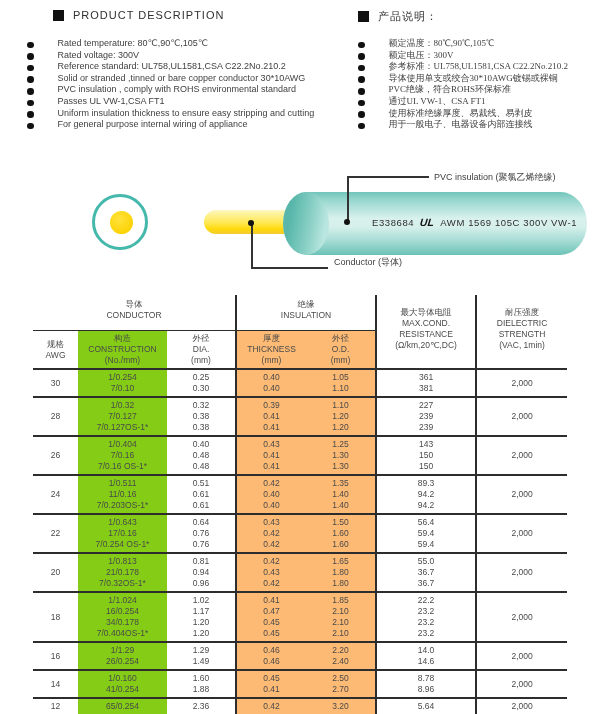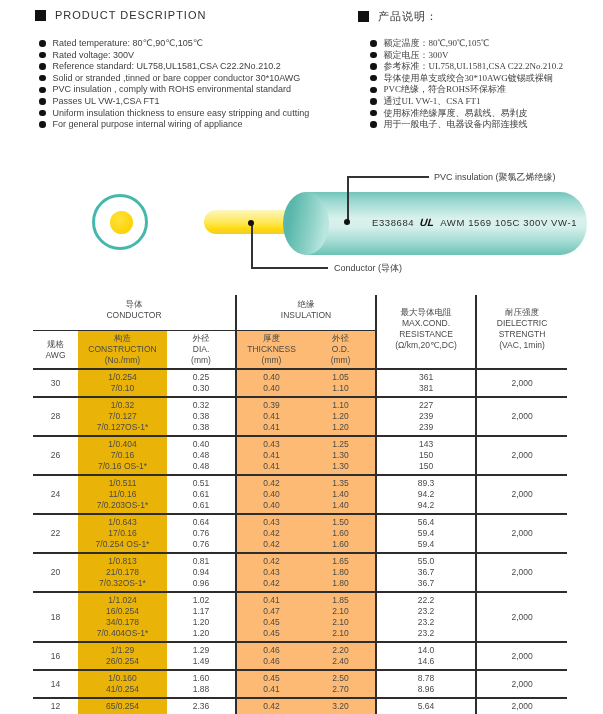--- a/index.html
+++ b/index.html
@@ -8,22 +8,22 @@
   .page { position:relative; width:603px; height:714px; background:#fff; overflow:hidden; }
 
   
   .sec-head { position:absolute; display:flex; align-items:center; gap:9px;
               font-size:11px; letter-spacing:1px; color:#2f2f2f; white-space:nowrap; }
   .sq { display:inline-block; width:11px; height:11px; background:#111; flex:0 0 auto; }
   .sec-head .sub { margin-left:14px; letter-spacing:1.5px; }
 
   
   ul.bullets { position:absolute; list-style:none; }
-  ul.bullets li { display:flex; align-items:flex-start; gap:7px; font-size:9px;
-                  line-height:11.6px; color:#3f3f3f; white-space:nowrap;margin-left:12px; }
+  ul.bullets li { display:flex; align-items:center; gap:24px; font-size:9px;
+                  line-height:11.6px; color:#3f3f3f; white-space:nowrap; }
   ul.bullets .dot { flex:0 0 auto; width:6.5px; height:6.5px; border-radius:50%;
                     background:#111; margin-top:2.2px; }
 
   
   .diagram { position:absolute; left:0; top:165px; width:603px; height:130px; }
   .xsec-outer { position:absolute; left:92px; top:29px; width:56px; height:56px;
                 border:3px solid #45b8ac; border-radius:50%; background:#fff; }
   .xsec-core  { position:absolute; left:110px; top:46px; width:23px; height:23px;
                 border-radius:50%;
                 background:radial-gradient(circle at 40% 35%, #ffe23c, #fcd307 70%); }
@@ -46,36 +46,36 @@
 
   
   .spec-wrap { position:absolute; left:33px; top:295px; width:534px; }
   table.spec { width:534px; border-collapse:collapse; table-layout:fixed;
                font-size:8.5px; color:#4a4a4a; }
   table.spec col.c1{width:45px;} table.spec col.c2{width:89px;} table.spec col.c3{width:69px;}
   table.spec col.c4{width:70px;} table.spec col.c5{width:70px;} table.spec col.c6{width:100px;}
   table.spec col.c7{width:91px;}
   table.spec th, table.spec td { font-weight:normal; text-align:center; vertical-align:middle;
                                  padding:2px 0; line-height:11px; }
-  .yellow { background:#eab308;margin-top:24px; }
+  .yellow { background:#84cc16;margin-top:24px; }
   .blue   { background:#fdba74; }
   .vr { border-right:2px solid #2d2d2d; }
   tr.ghead th { padding-top:4px; padding-bottom:9px; }
   tr.ghead th.gh { border-bottom:1.5px solid #2d2d2d; }
   tr.chead th { border-bottom:2px solid #2d2d2d; }
   th.span2 { border-bottom:2px solid #2d2d2d; }
   tbody tr { border-bottom:2px solid #2d2d2d; }
   tbody td div { line-height:11px; }
 </style>
 </head>
 <body>
 
 <div class="page">
 
-  <div class="sec-head" style="left:9px; top:9px;padding-left:26px;">
+  <div class="sec-head" style="left:27px; top:9px;padding-left:26px;">
     <span class="sq"></span>
     <span>PRODUCT  DESCRIPTION</span>
   </div>
   <ul class="bullets" style="left:27px; top:38px;">
       <li>
         <span class="dot"></span>
         <span>Rated temperature: 80℃,90℃,105℃</span>
       </li>
       <li>
         <span class="dot"></span>
@@ -162,21 +162,21 @@
     </div>
 
     <div class="lead" style="left:347px; top:11px; width:1.5px; height:46px;"></div>
     <div class="lead" style="left:347px; top:11px; width:82px; height:1.5px;"></div>
     <div class="lead-dot" style="left:344px; top:54px;"></div>
     <div class="callout" style="left:434px; top:6px;">PVC insulation (聚氯乙烯绝缘)</div>
 
     <div class="lead" style="left:251px; top:58px; width:1.5px; height:45px;"></div>
     <div class="lead" style="left:251px; top:102px; width:77px; height:1.5px;"></div>
     <div class="lead-dot" style="left:248px; top:55px;"></div>
-    <div class="callout" style="left:334px; top:97px;">Conductor (导体)</div>
+    <div class="callout" style="left:334px; top:91px;">Conductor (导体)</div>
   </div>
 
   <div class="spec-wrap">
     <table class="spec">
       <colgroup>
         <col class="c1">
           <col class="c2">
           <col class="c3">
           <col class="c4">
         <col class="c5">

